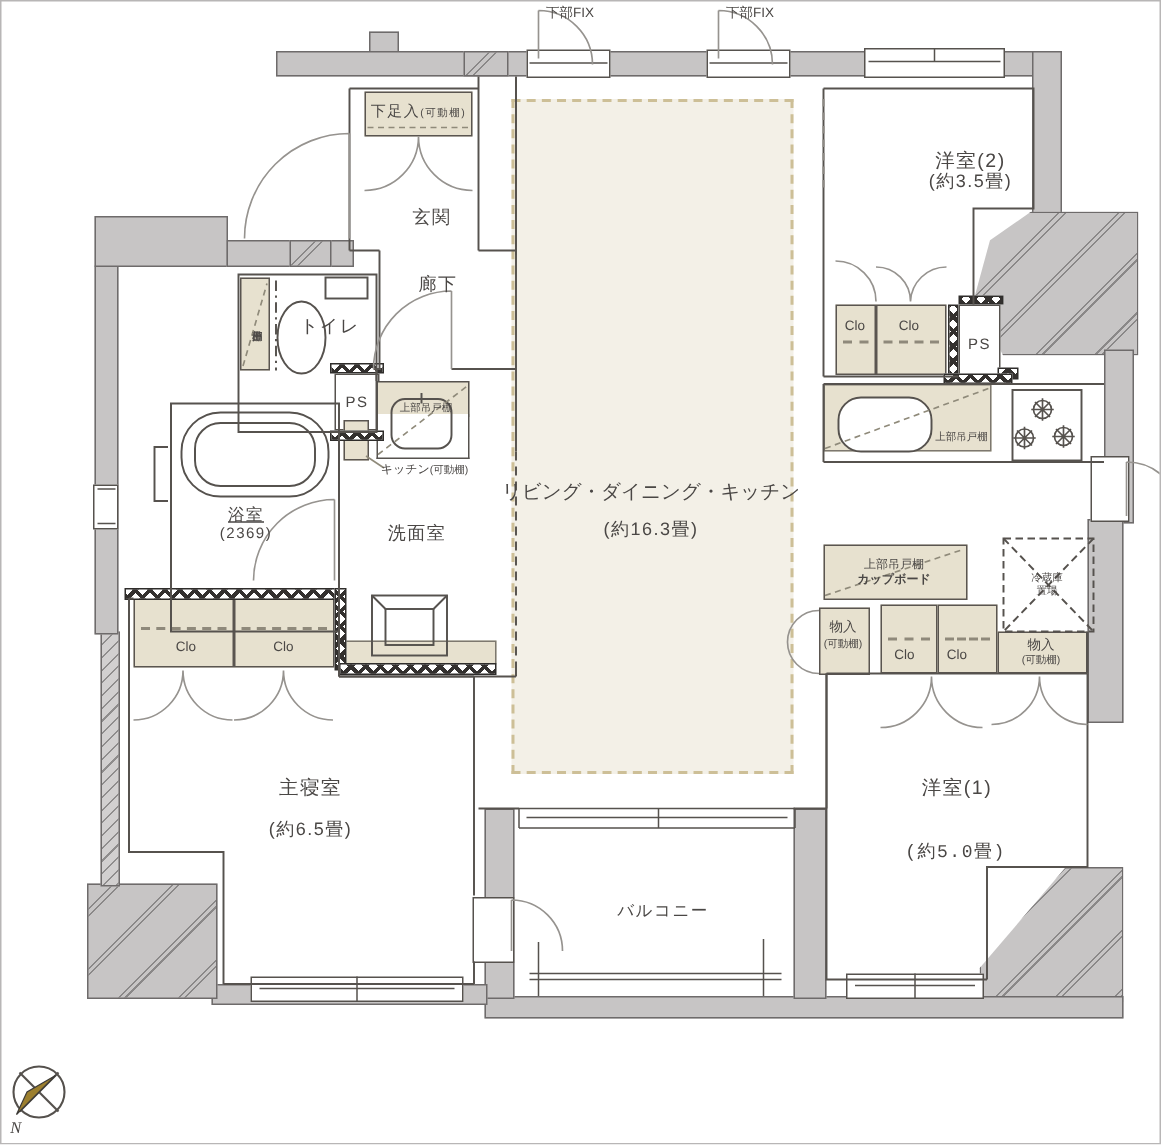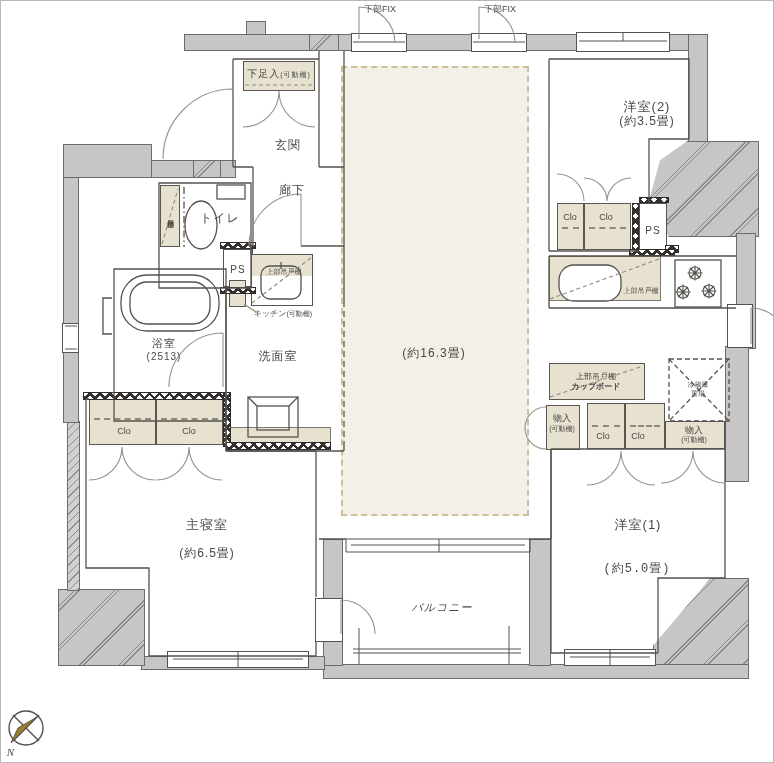--- a/index.html
+++ b/index.html
@@ -238,29 +238,30 @@
   <div class="lbl s10" style="left:278px;top:73px;">
     <span>下足入</span><span class="sm">(可動棚)</span></div>
   <div class="lbl s12" style="left:287px;top:144px;">玄関</div>
   <div class="lbl s12" style="left:291px;top:189px;">廊下</div>
   <div class="lbl s12" style="left:219px;top:217px;">トイレ</div>
   <div class="lbl s7 vtext" style="left:169px;top:214px;">上部吊戸棚</div>
   <div class="lbl s10" style="left:237px;top:268px;">PS</div>
   <div class="lbl s7" style="left:283px;top:271px;">上部吊戸棚</div>
   <div class="lbl s8" style="left:282px;top:312px;">
     <span>キッチン</span><span class="sm">(可動棚)</span></div>
-  <div class="lbl s11" style="left:163px;top:342px;">浴室</div>
-  <div class="lbl s10" style="left:163px;top:355px;">(2513)</div>
+  <div class="lbl s11" style="left:163px;top:342px;text-decoration:underline;">浴室</div>
+  <div class="lbl s10" style="left:163px;top:355px;">(2369)</div>
   <div class="lbl s12" style="left:277px;top:355px;">洗面室</div>
   <div class="lbl s9" style="left:123px;top:430px;">Clo</div>
   <div class="lbl s9" style="left:188px;top:430px;">Clo</div>
   <div class="lbl s13" style="left:206px;top:524px;">主寝室</div>
   <div class="lbl s12" style="left:206px;top:552px;">(約6.5畳)</div>
+  <div class="lbl s13" style="left:433px;top:327px;letter-spacing:0;">リビング・ダイニング・キッチン</div>
   <div class="lbl s12" style="left:433px;top:352px;">(約16.3畳)</div>
-  <div class="lbl s11" style="left:441px;top:606px;font-style:italic;">バルコニー</div>
+  <div class="lbl s11" style="left:441px;top:606px;">バルコニー</div>
   <div class="lbl s13" style="left:646px;top:90px;margin-top:16px;">洋室(2)</div>
   <div class="lbl s12" style="left:646px;top:120px;">(約3.5畳)</div>
   <div class="lbl s9" style="left:569px;top:216px;">Clo</div>
   <div class="lbl s9" style="left:605px;top:216px;">Clo</div>
   <div class="lbl s10" style="left:652px;top:229px;">PS</div>
   <div class="lbl s7" style="left:640px;top:290px;">上部吊戸棚</div>
   <div class="lbl s7" style="left:697px;top:384px;">冷蔵庫</div>
   <div class="lbl s7" style="left:697px;top:393px;">置場</div>
   <div class="lbl s8" style="left:595px;top:375px;">上部吊戸棚</div>
   <div class="lbl s8" style="left:595px;top:385px;font-weight:bold;">カップボード</div>

